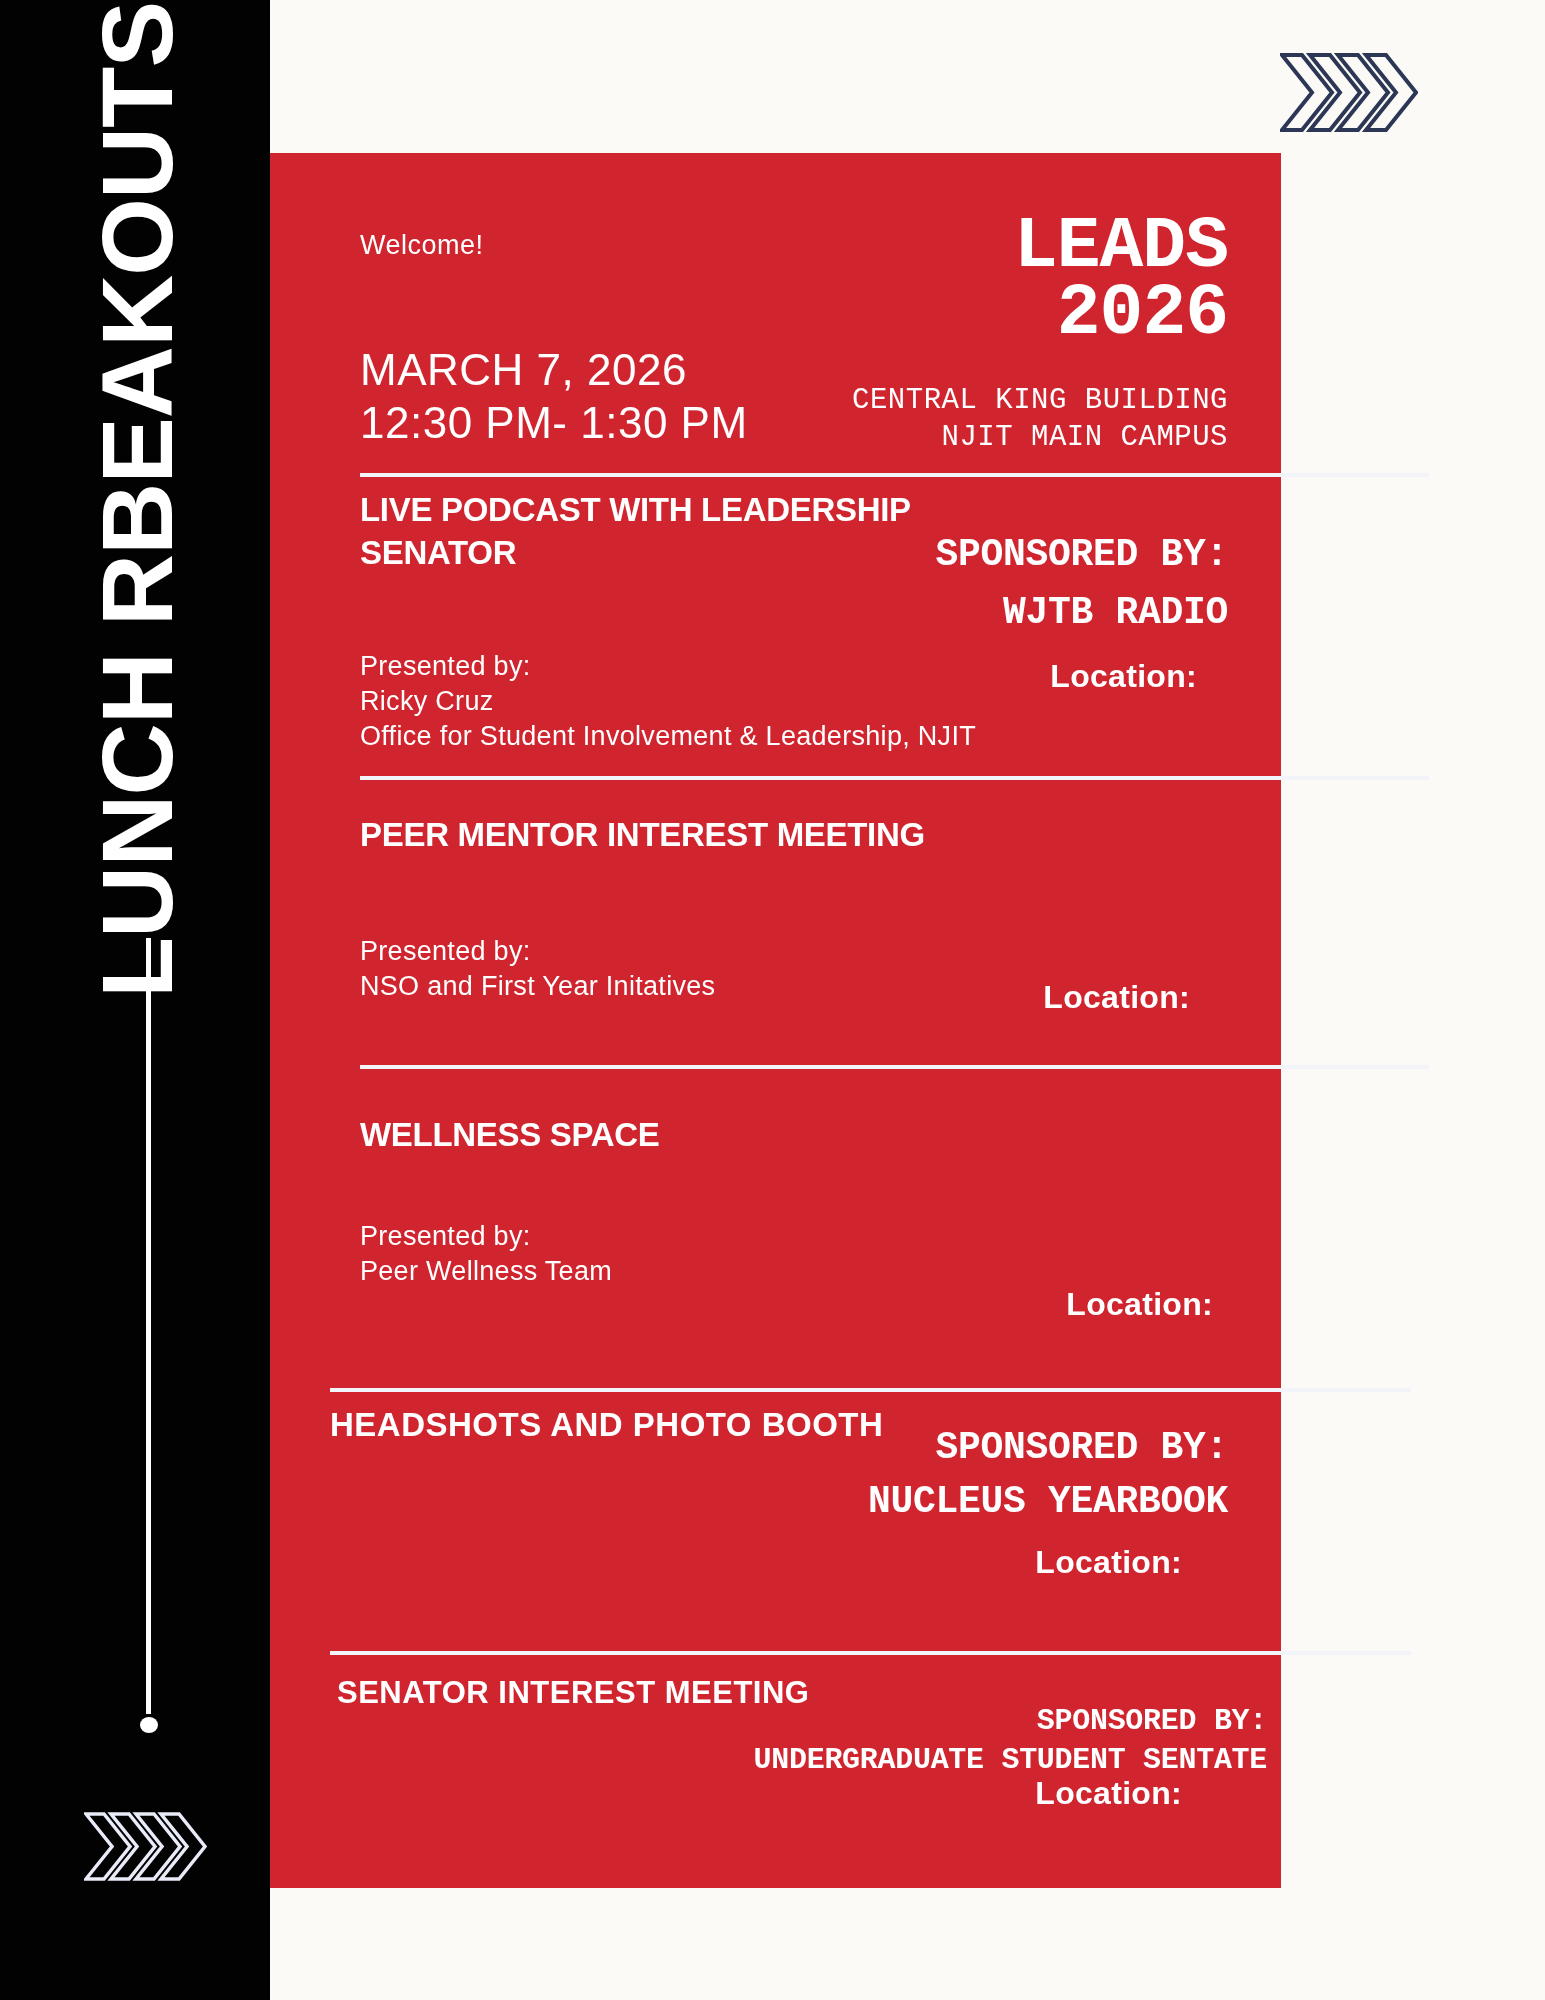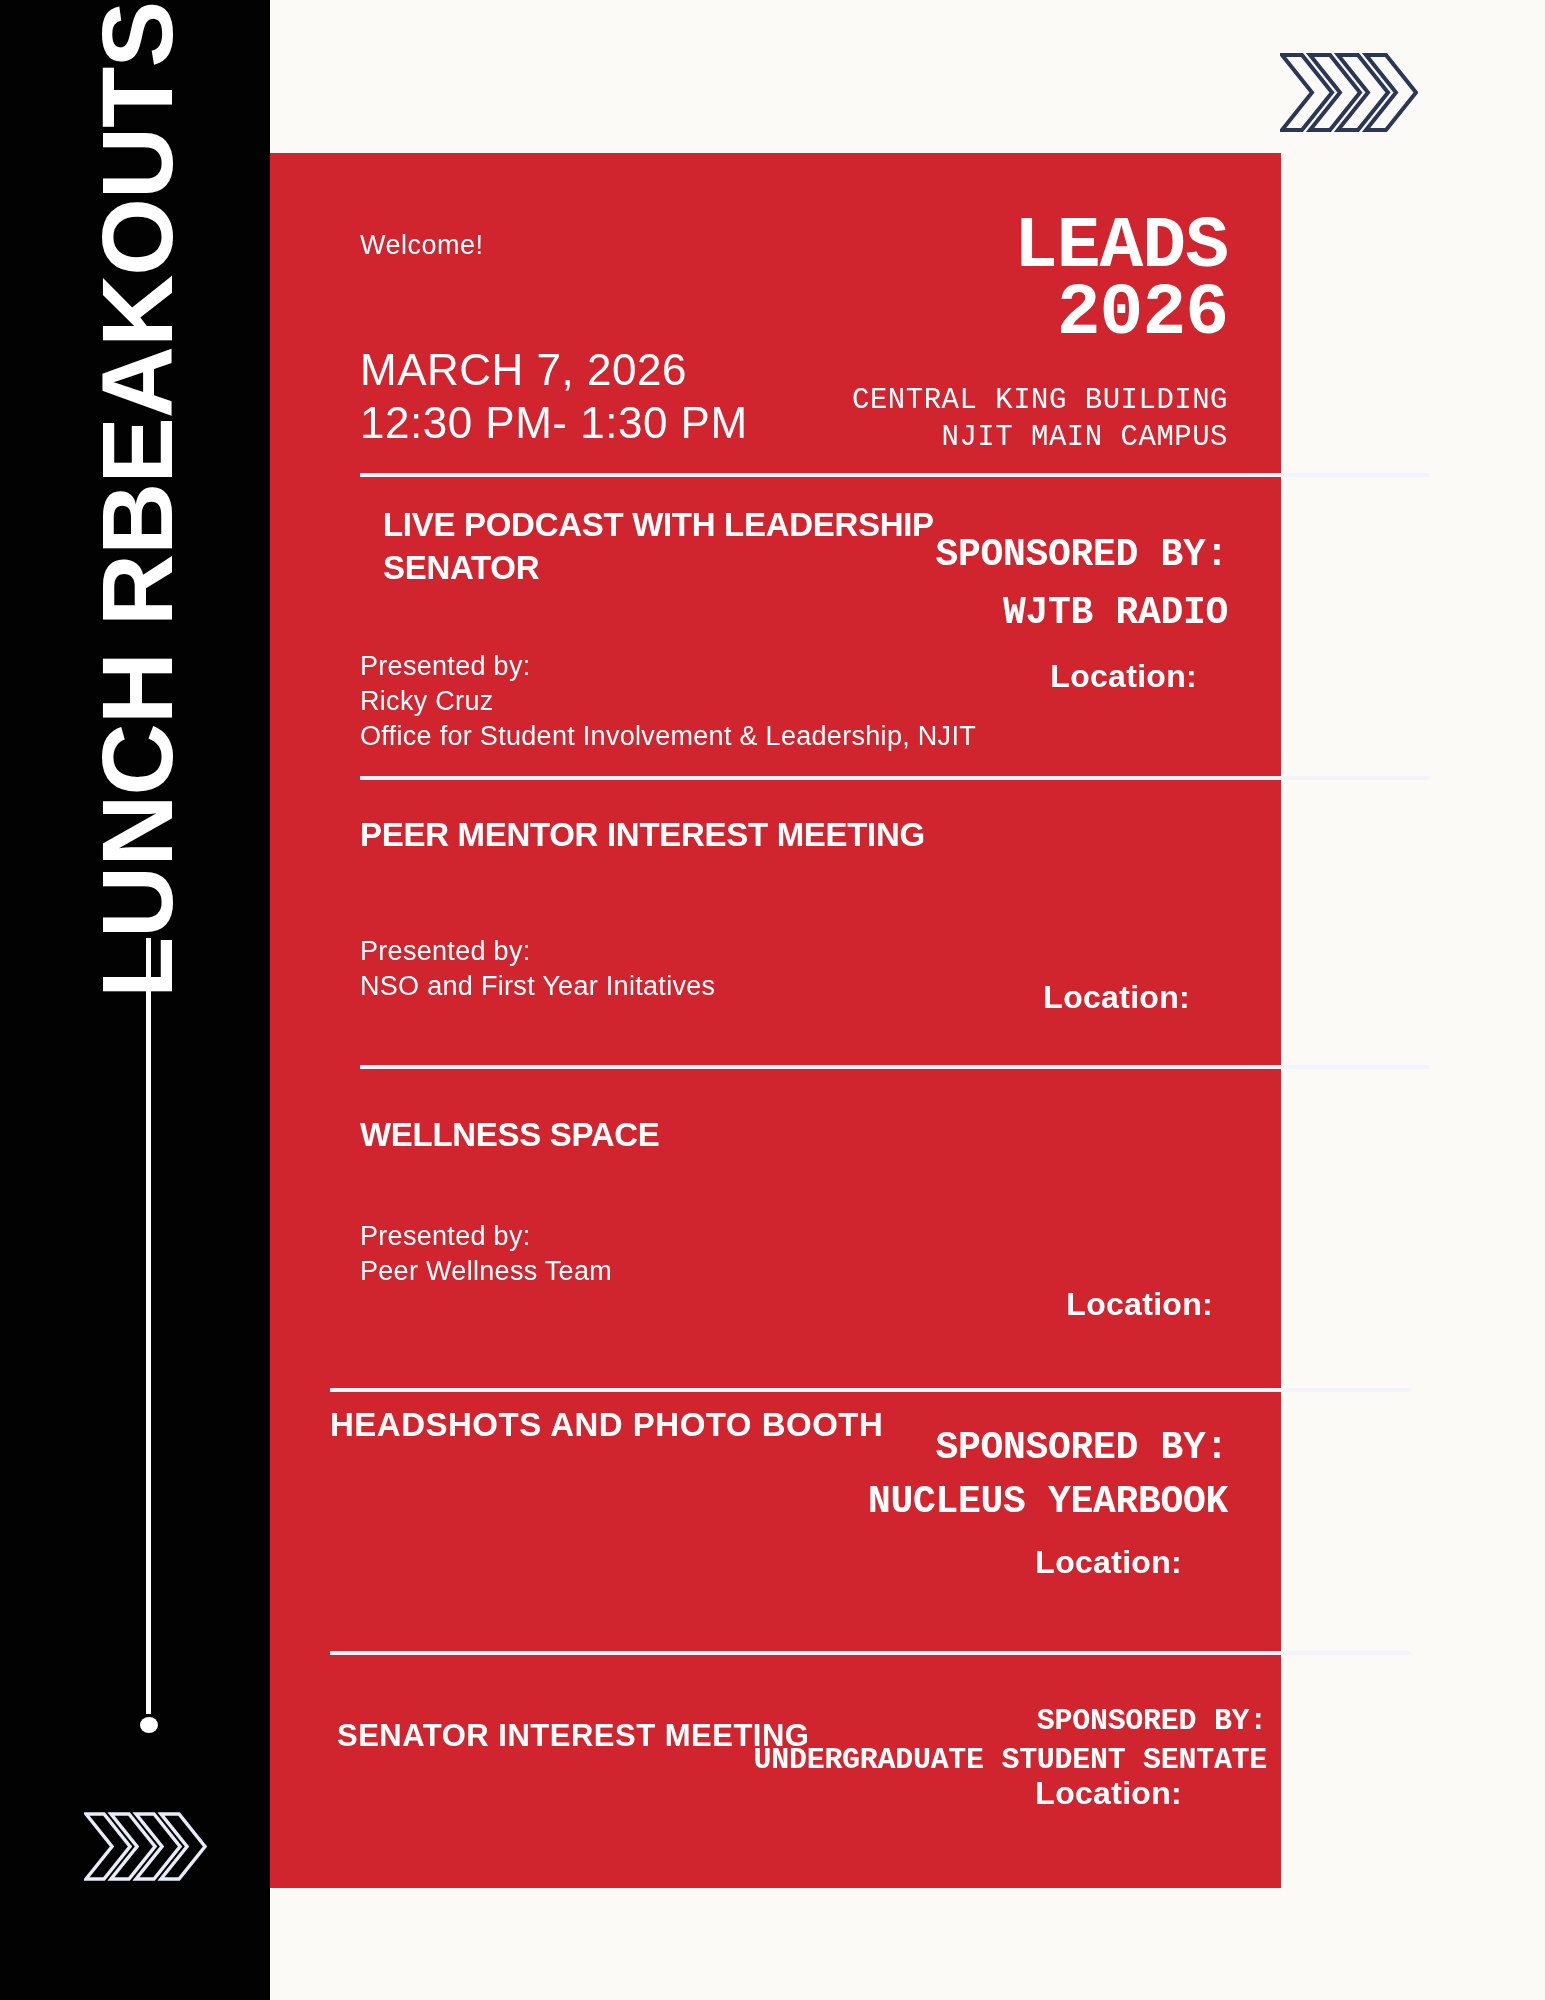--- a/index.html
+++ b/index.html
@@ -43,38 +43,38 @@
   .leads-block{right:53px;top:60px;font-size:73px;font-weight:700;line-height:67px;letter-spacing:-1px;}
   .venue-block{right:53px;top:229px;font-size:29px;font-weight:400;line-height:37px;letter-spacing:0.5px;}
 
   .s-title{font-size:33px;line-height:43px;}
   .sponsor-lg{font-size:38px;line-height:58px;}
   .loc{font-size:32px;font-weight:700;letter-spacing:0.3px;}
 
   .d1{top:320px;} .d2{top:623px;} .d3{top:912px;}
   .d4{top:1235px;left:60px;width:1081px;} .d5{top:1498px;left:60px;width:1081px;}
 
-  .s1-title{left:90px;top:350px;margin-left:23px;}
+  .s1-title{left:90px;top:335px;}
   .s1-sponsor{right:53px;top:373px;}
   .s1-presented{left:90px;top:496px;}
   .s1-loc{right:84px;top:505px;}
 
   .s2-title{left:90px;top:660px;}
   .s2-presented{left:90px;top:781px;}
   .s2-loc{right:91px;top:826px;}
 
   .s3-title{left:90px;top:960px;text-align:center;}
   .s3-presented{left:90px;top:1066px;}
   .s3-loc{right:68px;top:1133px;}
 
   .s4-title{left:60px;top:1250px;letter-spacing:0.5px;}
   .s4-sponsor{right:53px;top:1268px;font-size:38px;line-height:54px;}
   .s4-loc{right:99px;top:1391px;}
 
-  .s5-title{left:67px;top:1518px;font-size:31px;letter-spacing:0.5px;margin-top:43px;}
+  .s5-title{left:67px;top:1518px;font-size:31px;letter-spacing:0.5px;}
   .s5-sponsor{right:14px;top:1549px;font-size:30px;line-height:39px;}
   .s5-loc{right:99px;top:1622px;}
 </style>
 </head>
 <body>
 
 <div class="page">
 
   <div class="sidebar">
     <div class="v-title">LUNCH RBEAKOUTS</div>

